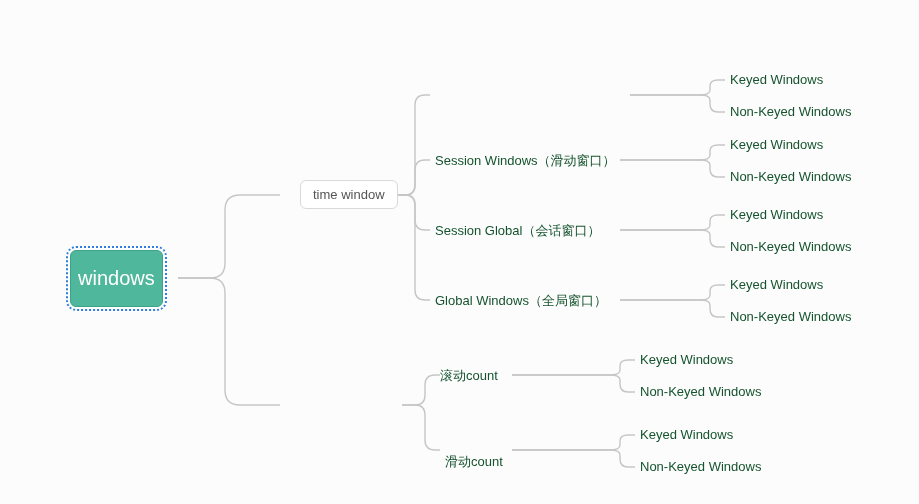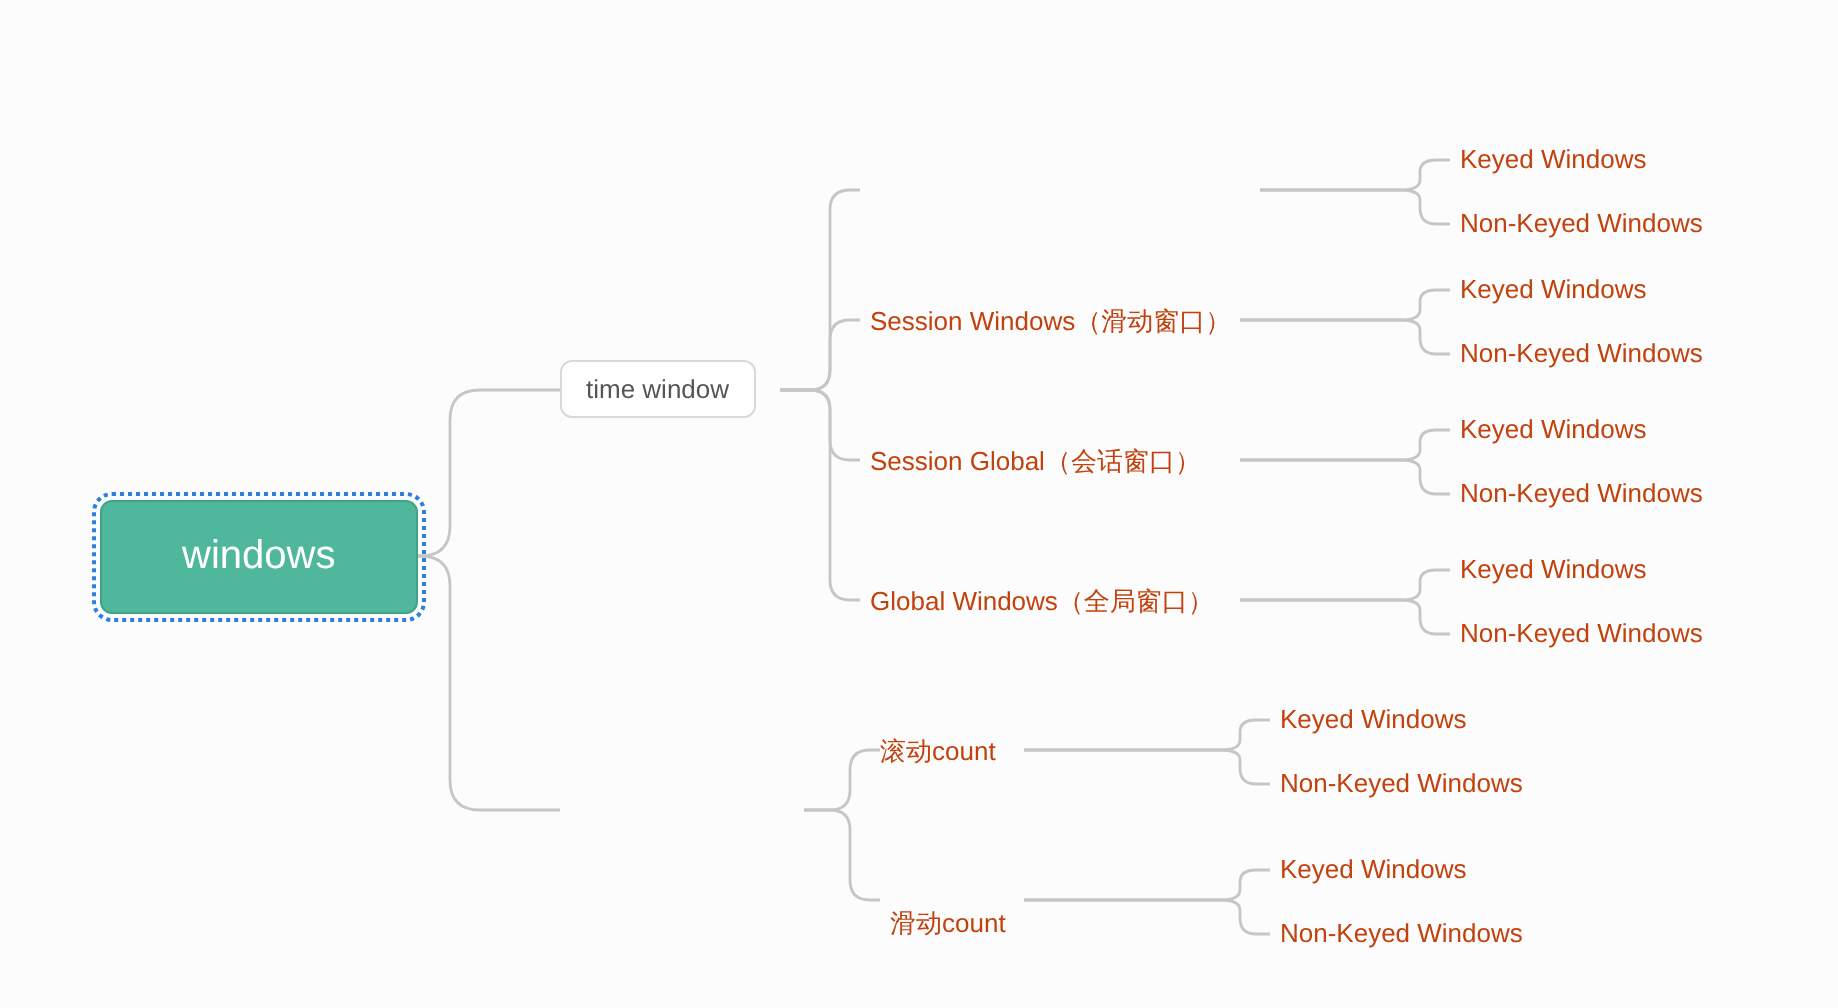--- a/index.html
+++ b/index.html
@@ -24,35 +24,36 @@
   .node {
     position: absolute;
     display: flex;
     align-items: center;
     justify-content: center;
     border: 1px solid #d9d9d9;
     border-radius: 6px;
     background: #fff;
     padding: 6px 12px;
     white-space: nowrap;
+    margin-left: 20px;
   }
   .root {
     background: #4fb79b;
     color: #fff;
     border: 1px solid #3ea487;
     outline: 2px dotted #2f7edb;
     outline-offset: 2px;
     font-size: 20px;
-    padding: 16px 40px;
+    padding: 16px 7px;
     border-radius: 6px;
   }
   .leaf {
     position: absolute;
     white-space: nowrap;
-    color: #c2410c;
+    color: #14532d;
   }
   svg.connectors {
     position: absolute;
     left: 0; top: 0;
     width: 919px;
     height: 504px;
     pointer-events: none;
   }
   svg.connectors path {
     stroke: #c6c6c6;

